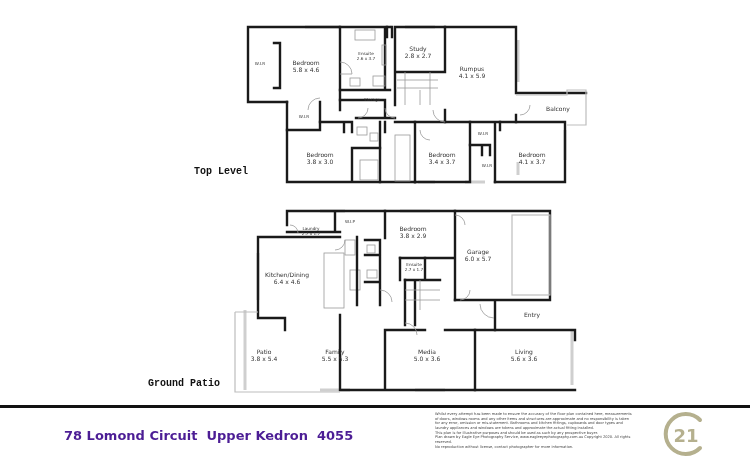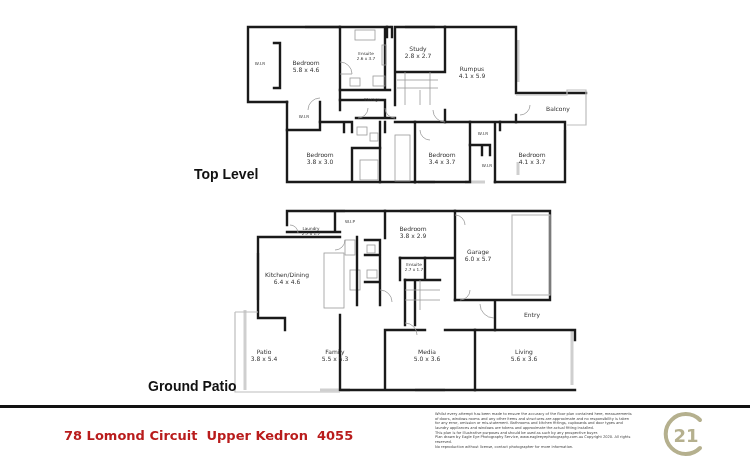--- a/index.html
+++ b/index.html
@@ -7,23 +7,23 @@
   #plan { position:absolute; left:0; top:0; width:750px; height:469px; }
   .wall { stroke:#1a1a1a; stroke-width:2.4; fill:none; stroke-linecap:square; }
   .thin { stroke:#bdbdbd; stroke-width:1.2; fill:none; }
   .fix { stroke:#9a9a9a; stroke-width:0.8; fill:none; }
   .door { stroke:#9a9a9a; stroke-width:0.8; fill:none; }
   .win { stroke:#cfcfcf; stroke-width:3; fill:none; }
   .rl { position:absolute; font-family:"DejaVu Sans", sans-serif; color:#333; text-align:center; line-height:1.15; white-space:nowrap; transform:translateX(-50%); }
   .rl .n { font-size:6px; display:block; }
   .rl .d { font-size:6px; display:block; }
   .rl.sm .n, .rl.sm .d { font-size:4.2px; }
-  .level { position:absolute; font-family:Liberation Sans, sans-serif; font-weight:bold; font-size:14px; color:#111; }
+  .level { position:absolute; font-family:Liberation Mono, monospace; font-weight:bold; font-size:10px; color:#111; }
   .bar { position:absolute; left:0; top:405px; width:750px; height:3px; background:#111; }
-  .addr { position:absolute; left:64px; top:428px; font-family:"DejaVu Sans", sans-serif; font-weight:bold; font-size:13px; color:#b91c1c; white-space:pre; }
+  .addr { position:absolute; left:64px; top:428px; font-family:"DejaVu Sans", sans-serif; font-weight:bold; font-size:13px; color:#4c1d95; white-space:pre; }
   .disc { position:absolute; left:435px; top:412px; width:200px; font-family:"DejaVu Sans", sans-serif; font-size:3.6px; line-height:1.3; color:#444; }
   .disc p { margin:0; }
   .logo { position:absolute; left:662px; top:411px; width:46px; height:46px; }
 </style>
 </head>
 <body>
 
 <svg id="plan" viewBox="0 0 750 469" xmlns="http://www.w3.org/2000/svg">
 
   <g>

